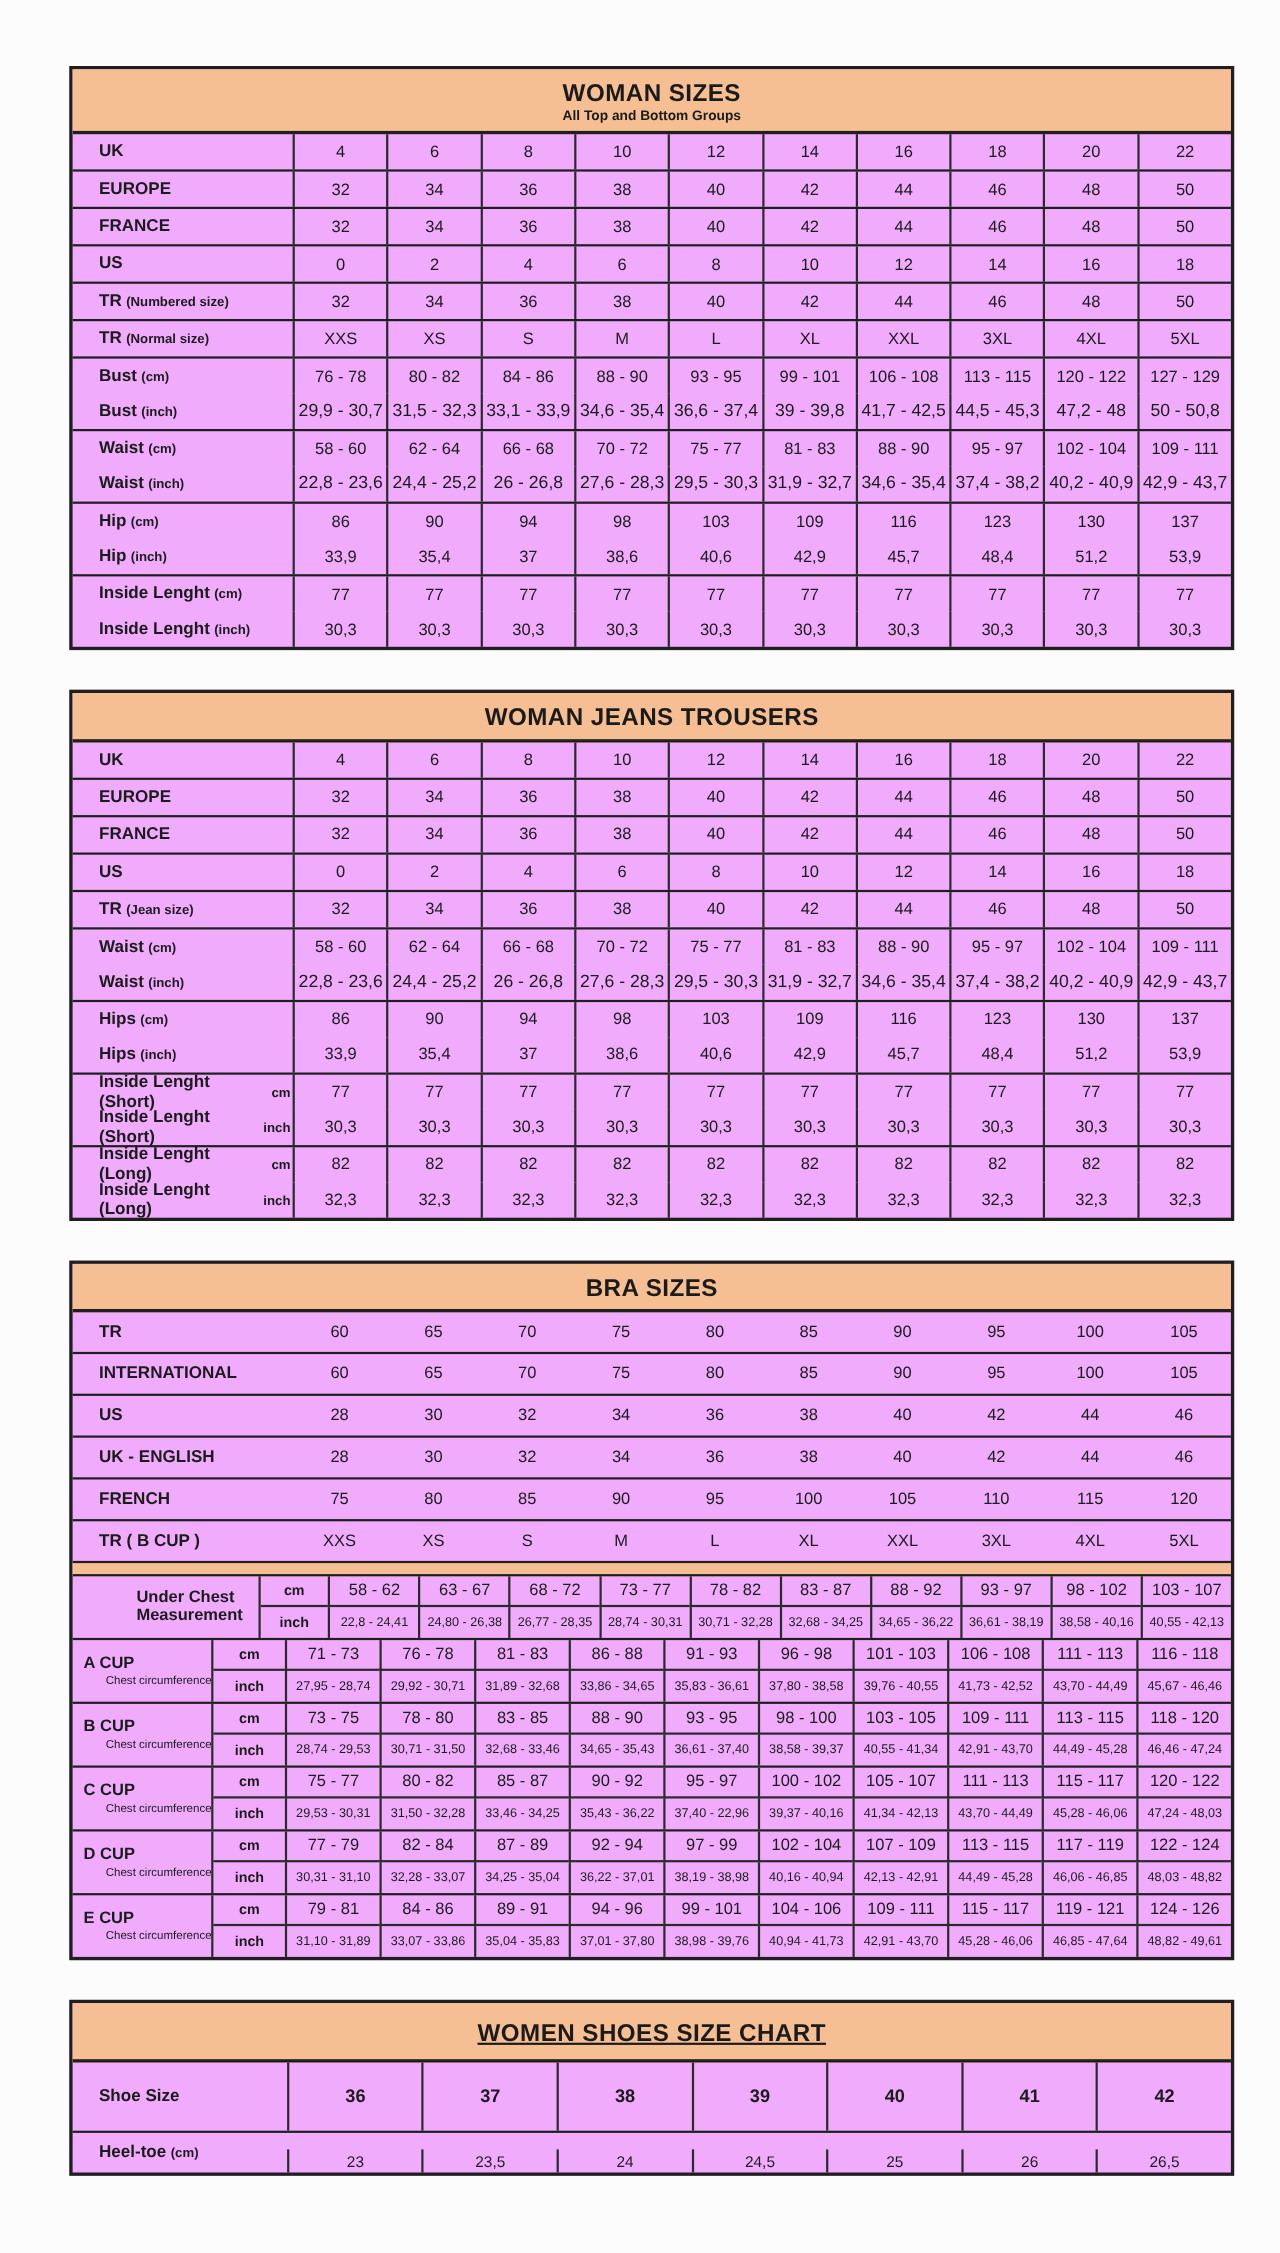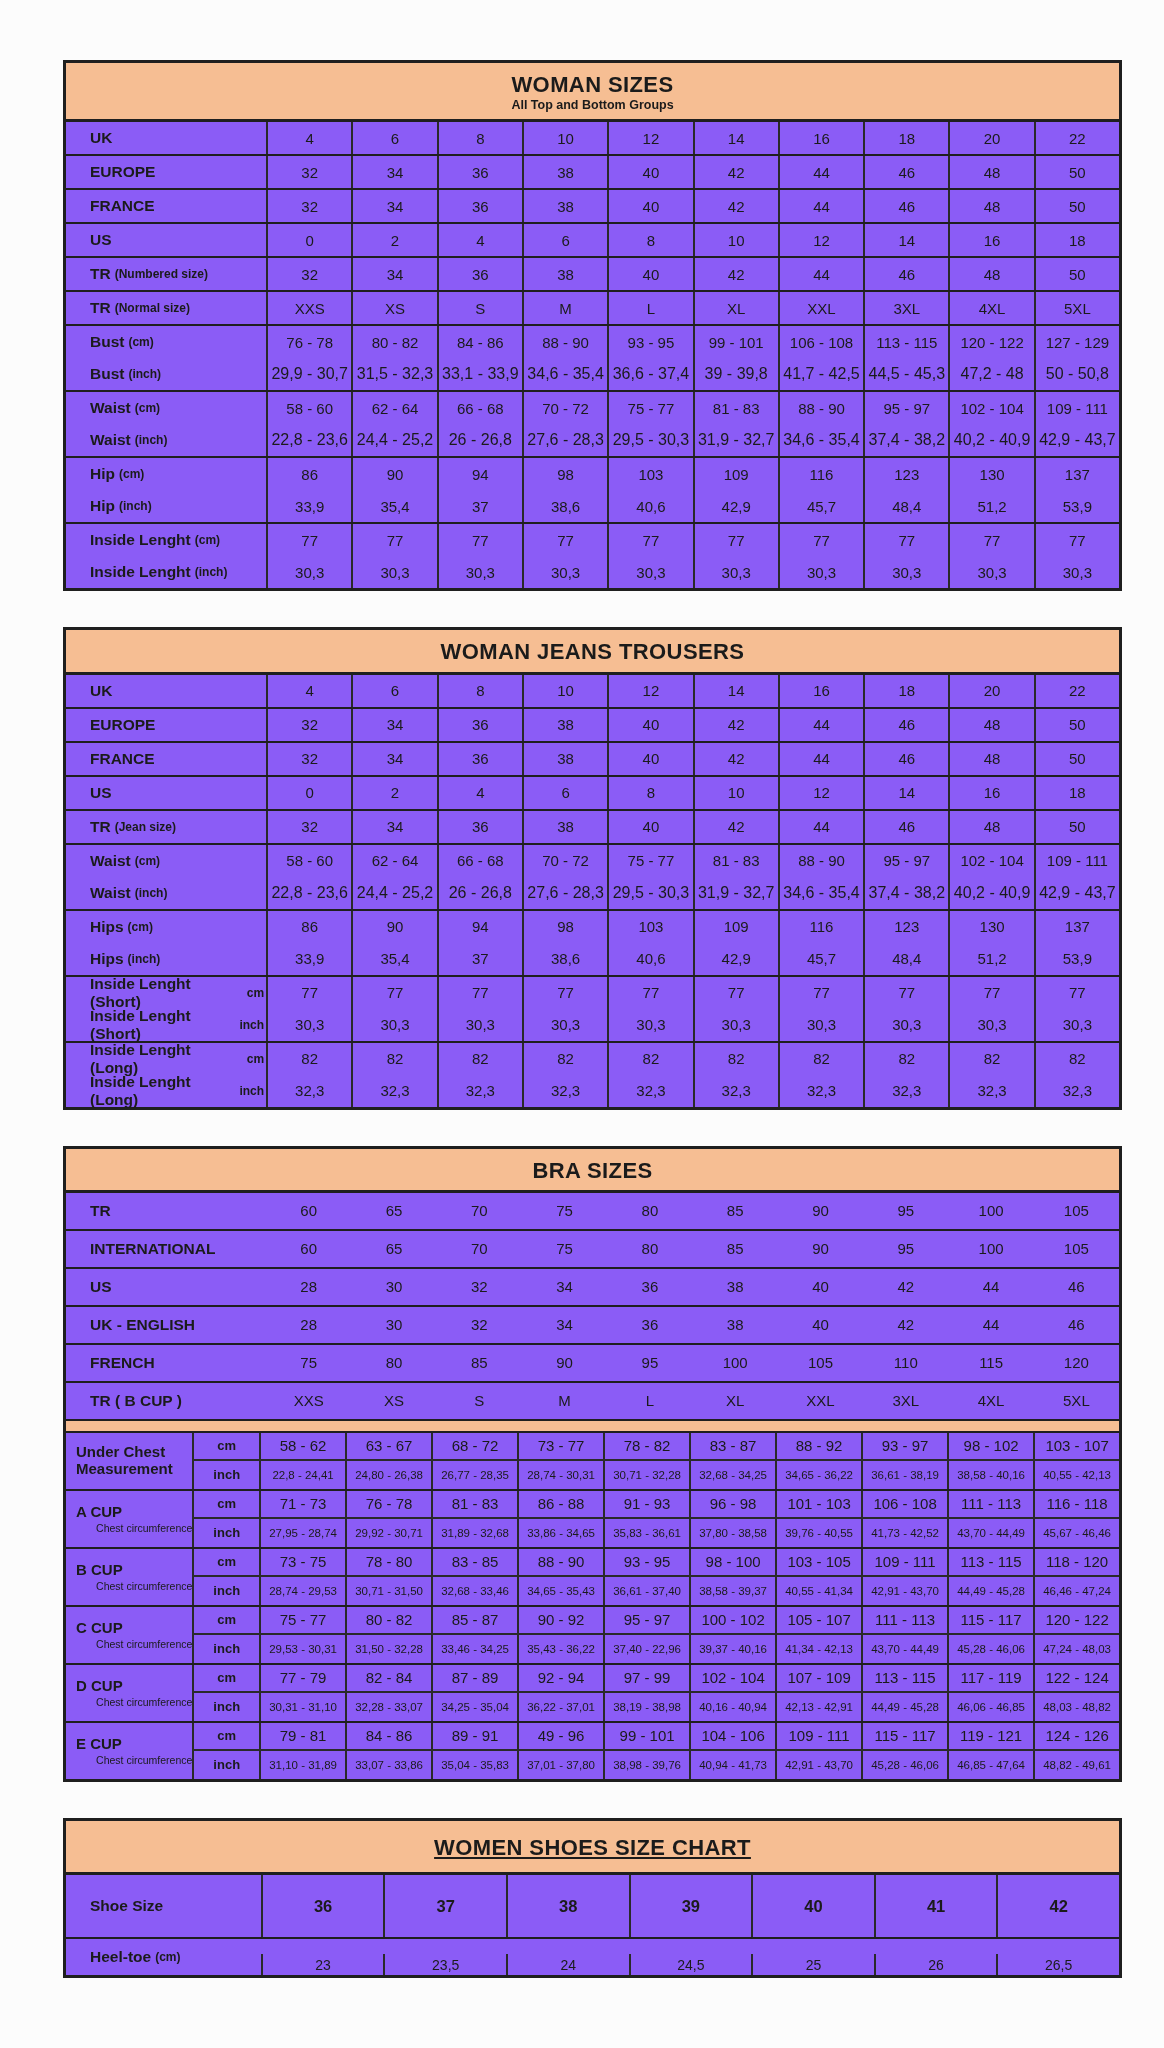--- a/index.html
+++ b/index.html
@@ -3,40 +3,40 @@
 <meta charset="utf-8">
 <style>
   html,body{margin:0;padding:0;}
   body{
     width:1164px;height:2048px;overflow:hidden;
     background:#fcfcfc;color:#1b1b1b;
     font-family:"Liberation Sans", sans-serif;
   }
   *{box-sizing:border-box;}
   .page{padding:60px 42px 0 63px;}
-  .tbl{border:3px solid #1f1f1f;background:#8b5cf6;margin-bottom:36px;}
+  .tbl{border:3px solid #1f1f1f;background:#f0abfc;margin-bottom:36px;}
   .tbl-header{background:#f6be93;text-align:center;padding:9px 4px 7px;border-bottom:3px solid #1f1f1f;}
   .tbl-title{font-size:22px;font-weight:bold;letter-spacing:.4px;line-height:1.15;}
   .tbl-sub{font-size:12.5px;font-weight:bold;margin-top:1px;}
   .group{border-top:2.5px solid #1f1f1f;}
   .group:first-child{border-top:none;}
   .row{display:flex;align-items:stretch;height:32px;}
   .cell{display:flex;align-items:center;justify-content:center;flex:1;min-width:0;
         font-size:15px;padding:0 2px;border-left:2px solid #2a2a2a;}
   .cell.label{flex:0 0 19%;justify-content:flex-start;border-left:none;padding-left:24px;font-weight:bold;}
   .lm{font-size:15.5px;font-weight:bold;}
   .ln{font-size:12px;font-weight:bold;margin-left:4px;}
   .val.s1{font-size:16px;}
   .val.s2{font-size:11.5px;}
   
   .band .cell{border-left:none;}
   .band{height:36px;}
   
   .strip{height:14px;background:#f6be93;border-top:2.5px solid #1f1f1f;border-bottom:2.5px solid #1f1f1f;}
-  #bra-cups .group:first-child{border-top:none;}
+  #bra-cups .group:first-child{border-top:none;padding-left:48px;}
   
   .cup{display:flex;align-items:stretch;}
   .cup-label{flex:0 0 12%;display:flex;flex-direction:column;justify-content:center;padding-left:10px;}
   .cl-main{font-size:15px;font-weight:bold;line-height:1.1;}
   .cl-sub{font-size:10.5px;margin-top:1px;text-align:right;}
   .cup-rows{flex:1;border-left:2px solid #2a2a2a;display:flex;flex-direction:column;}
   .cuprow{height:28px;}
   .cuprow .cell.unit{flex:0 0 7%;border-left:none;font-weight:bold;font-size:13px;}
   .cuprow.first .cell{border-bottom:2px solid #2a2a2a;}
   
@@ -814,21 +814,21 @@
           <div class="cup-label">
             <div class="cl-main">E CUP</div>
             <div class="cl-sub">Chest circumference</div>
           </div>
           <div class="cup-rows">
             <div class="row cuprow first">
               <div class="cell unit">cm</div>
               <div class="cell val">79 - 81</div>
               <div class="cell val">84 - 86</div>
               <div class="cell val">89 - 91</div>
-              <div class="cell val">49 - 96</div>
+              <div class="cell val">94 - 96</div>
               <div class="cell val">99 - 101</div>
               <div class="cell val">104 - 106</div>
               <div class="cell val">109 - 111</div>
               <div class="cell val">115 - 117</div>
               <div class="cell val">119 - 121</div>
               <div class="cell val">124 - 126</div>
             </div>
             <div class="row cuprow">
               <div class="cell unit">inch</div>
               <div class="cell val s2">31,10 - 31,89</div>

